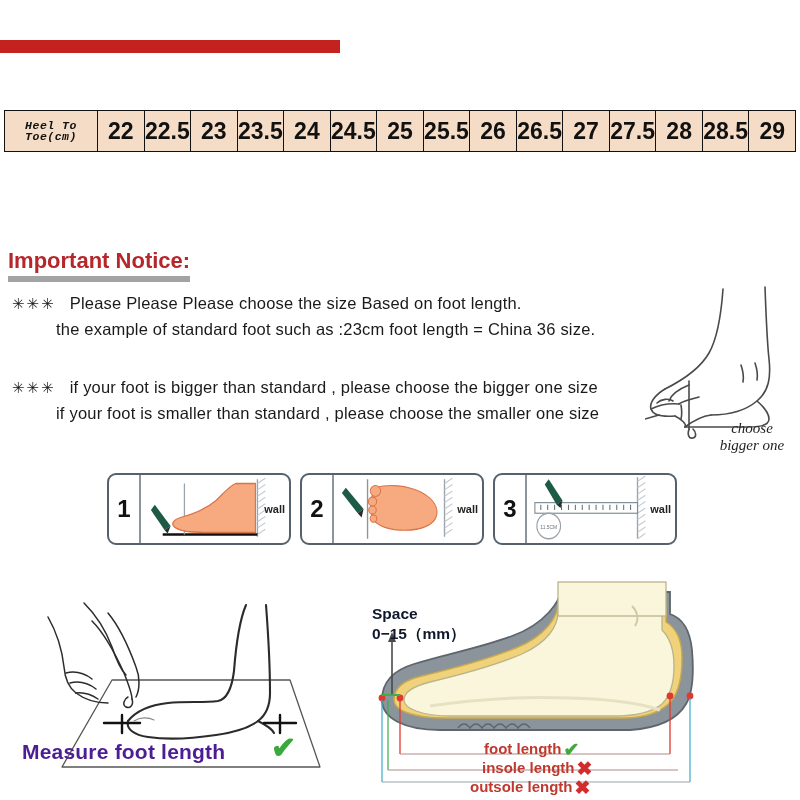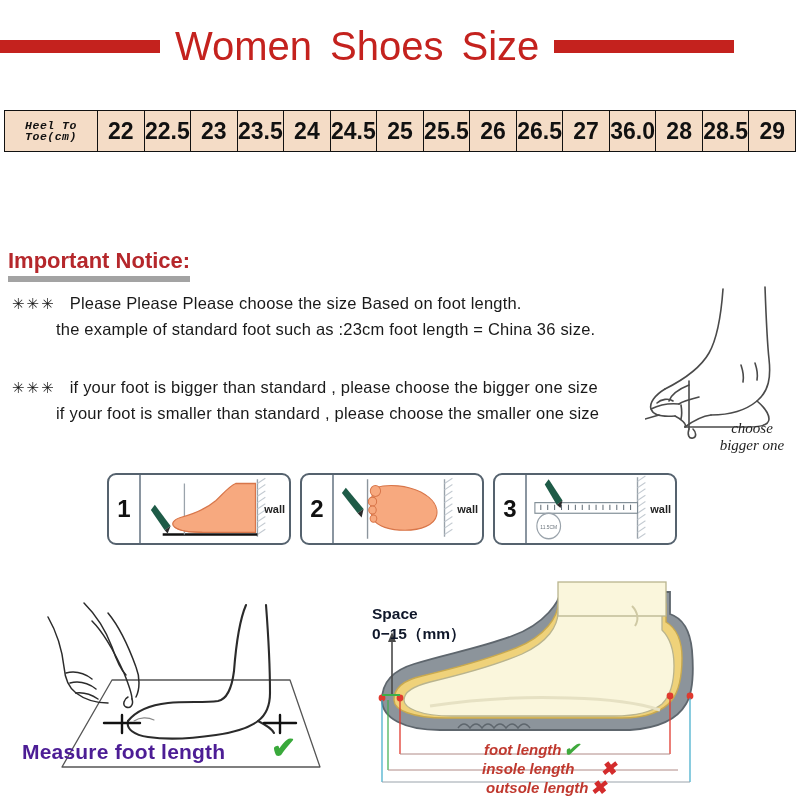--- a/index.html
+++ b/index.html
@@ -66,56 +66,53 @@
                font-weight:700;color:#4c1d95;letter-spacing:.2px;}
   .measure-tick{position:absolute;left:271px;top:733px;font-size:30px;
                 color:#39A93B;font-weight:700;line-height:1;}
 
   
   .shoe-panel{position:absolute;left:360px;top:578px;width:440px;height:222px;}
   .space-lbl{position:absolute;left:372px;top:604px;font-size:15.5px;
              color:#0f172a;font-weight:600;line-height:1.28;white-space:nowrap;}
   .len-labels{position:absolute;left:470px;top:740px;width:260px;
               font-size:15px;font-weight:700;color:#C0392F;line-height:1.18;}
-  .len-row{display:flex;align-items:center;justify-content:flex-start;
-           white-space:nowrap;font-style:italic;}
+  .len-row{display:flex;justify-content:flex-start;
+           white-space:nowrap;}
   .len-row .mk{font-size:19px;padding-left:2px;line-height:1;}
   .mk.ok{color:#3FA93C;}
   .mk.no{color:#D32C2C;}
   .r-foot{margin-left:14px;}
-  .r-ins{margin-left:12px;gap:24px;}
-  .r-out{margin-left:16px;}
+  .r-ins{margin-left:12px;}
+  .r-out{margin-left:0px;}
 </style>
 </head>
 <body>
 
 <div class="title-row">
   <div class="title-bar left"></div>
-  <div class="title-text">
-    <span>Women</span><span>Shoes</span><span>Size</span>
-  </div>
   <div class="title-bar right"></div>
 </div>
 
 <table class="size-table">
   <tbody>
       <tr class="r1">
     <td class="hdr">Heel To Toe(cm)</td>
     <td>22</td>
     <td>22.5</td>
     <td>23</td>
     <td>23.5</td>
     <td>24</td>
     <td>24.5</td>
     <td>25</td>
     <td>25.5</td>
     <td>26</td>
     <td>26.5</td>
     <td>27</td>
-    <td>36.0</td>
+    <td>27.5</td>
     <td>28</td>
     <td>28.5</td>
     <td>29</td>
   </tr>
 </tbody>
   </table>
 
 <div class="notice-title">Important Notice:</div>
 
 <div class="notice-block nb1">

